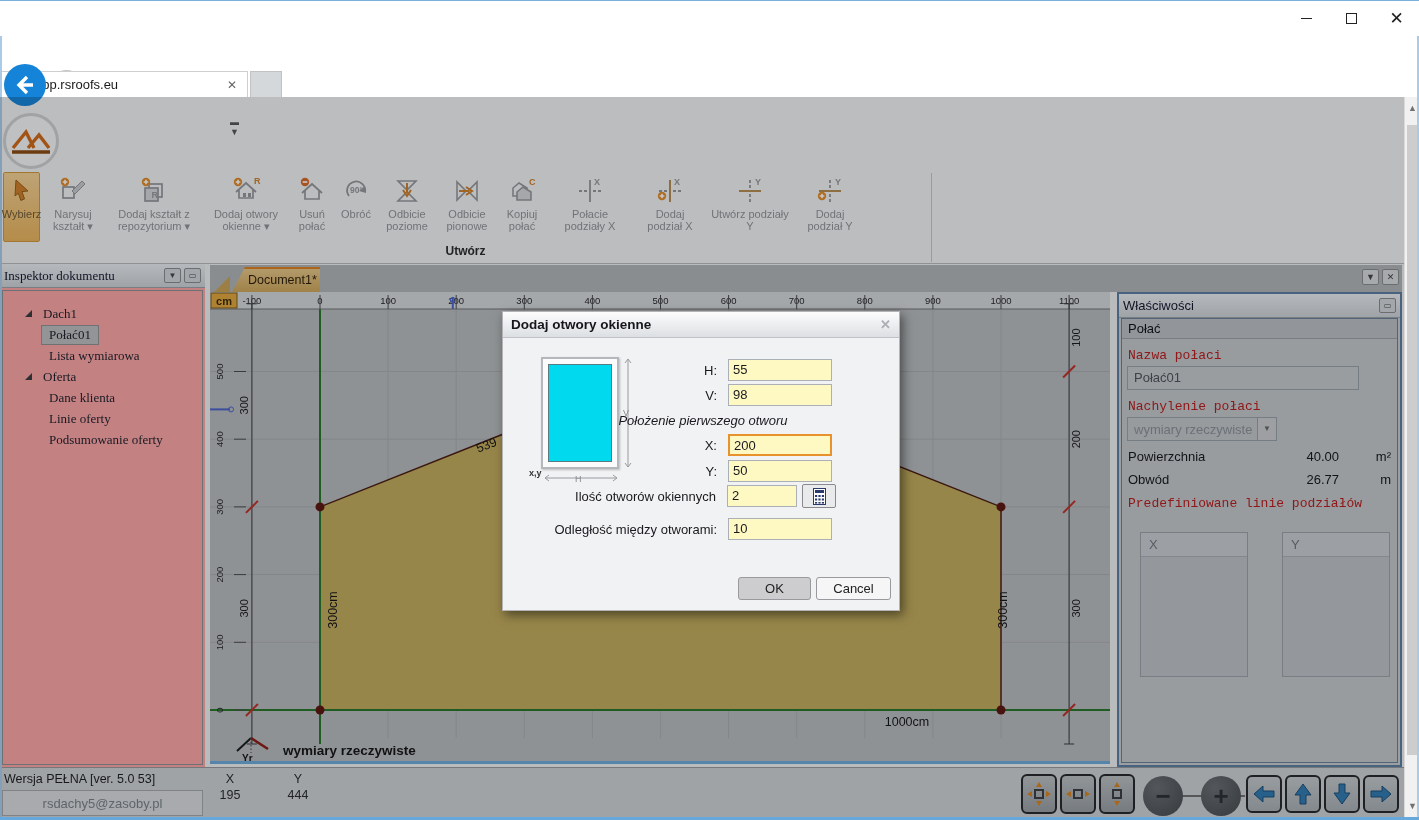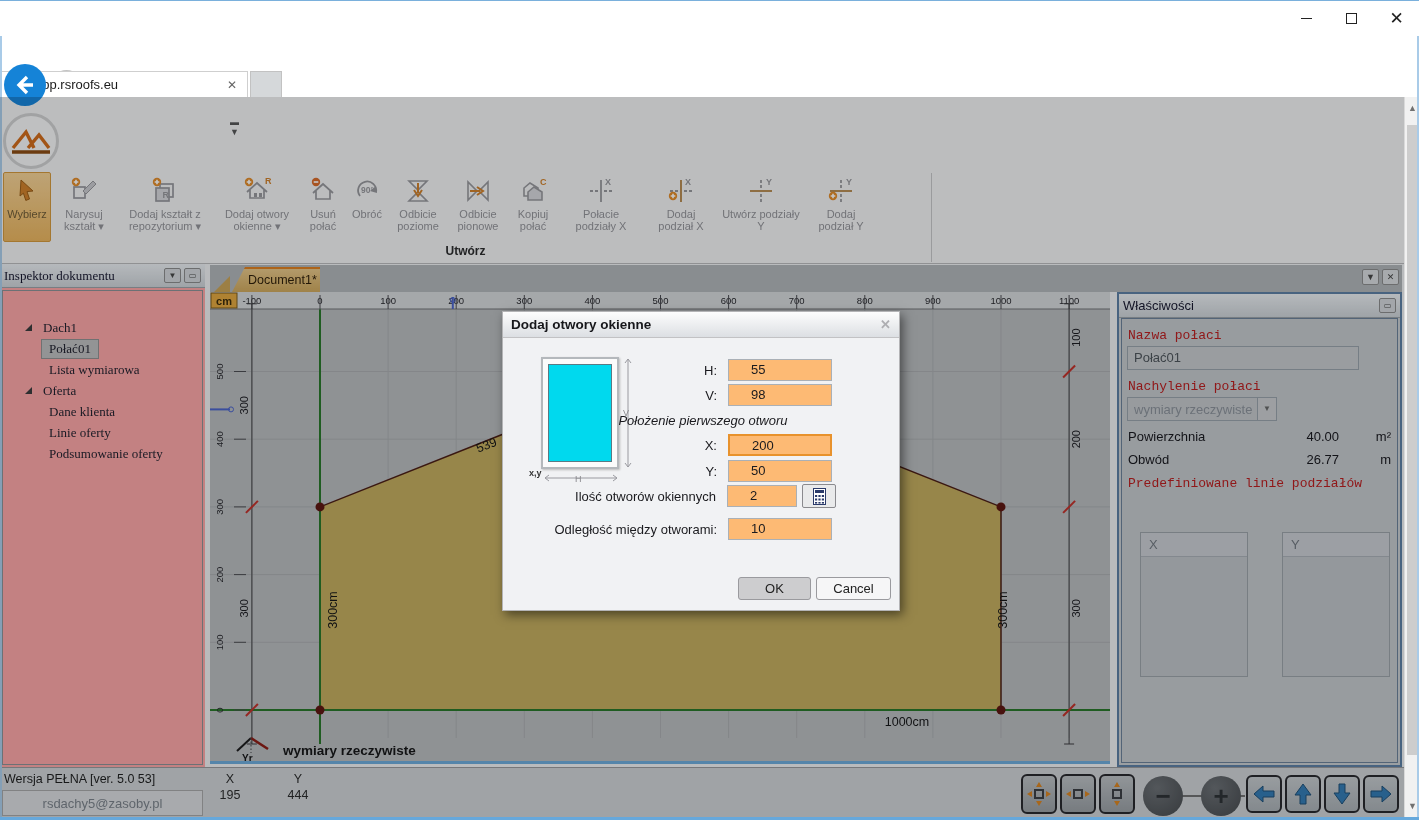--- a/index.html
+++ b/index.html
@@ -54,21 +54,21 @@
   #docstrip { position:absolute; left:210px; top:168px; width:1192px; height:27px; background:#b0b4b7; }
   #doc-fold { position:absolute; left:4px; bottom:0; width:0; height:0; border-bottom:16px solid #c9a254; border-left:16px solid transparent; }
   #doc-tab { position:absolute; left:22px; bottom:0; width:88px; height:25px; background:linear-gradient(#e6c586,#cda65a); border-top:2px solid #df7f1e; clip-path:polygon(13px 0,100% 0,100% 100%,0 100%); padding:4px 4px 0 16px; font-size:12.5px; color:#2c1c06; }
   .strip-btn { position:absolute; top:4px; width:17px; height:16px; background:#d7dadc; border:1px solid #8a8a8a; border-radius:2px; font-size:9px; color:#444; text-align:center; line-height:14px; }
 
   
   #sidebar { position:absolute; left:0; top:167px; width:205px; height:503px; background:#fca5a5;font-family:Liberation Serif, serif; }
   .panel-header { height:24px; background:linear-gradient(#eaedf0,#ccd1d5); display:flex; align-items:center; padding:0 4px; font-size:13px; color:#14142a; border-bottom:1px solid #9aa0a6; }
   .ph-btn { width:17px; height:15px; background:#d2d5d8; border:1px solid #8a8a8a; border-radius:2px; font-size:8px; color:#444; text-align:center; line-height:13px; margin-left:3px; }
   .panel-header .sp { flex:1; }
-  #tree { position:absolute; left:2px; top:26px; right:2px; bottom:2px; border:1px solid #8a8f94; padding-top:26px; }
+  #tree { position:absolute; left:2px; top:26px; right:2px; bottom:2px; border:1px solid #8a8f94; padding-top:12px; }
   .titem { position:relative; height:21px; font-size:13px; color:#1c1c28; display:flex; align-items:center; }
   .texp { position:absolute; left:22px; width:0; height:0; border-bottom:7px solid #3a3a3a; border-left:7px solid transparent; }
   .tlabel.l0 { margin-left:40px; } .tlabel.l1 { margin-left:46px; }
   .tlabel.selected { background:#bdbdbd; border:1px solid #8f8f8f; padding:1px 7px; margin-left:38px; }
 
   
   #canvas { position:absolute; left:210px; top:195px; width:900px; height:472px; background:#b8babc; }
 
   
   #props { position:absolute; left:1117px; top:195px; width:285px; height:475px; background:#c8cbce; border:2px solid #5c7ea2; }
@@ -97,21 +97,21 @@
   .zglyph { color:#2c2f32; font-size:26px; font-weight:bold; line-height:20px; }
   .arrbtn { position:absolute; top:7px; width:36px; height:38px; border:2px solid #26262a; border-radius:6px; background:linear-gradient(#c4c8cb,#a9afb3); display:flex; align-items:center; justify-content:center; }
 
   
   #overlay { position:absolute; left:0; top:0; width:1404px; height:720px; background:rgba(10,12,16,0.23); z-index:50; }
   #dialog { position:absolute; left:502px; top:214px; width:398px; height:300px; background:#f1f2f4; border:1px solid #b4b4b6; box-shadow:3px 4px 10px rgba(0,0,0,0.5); z-index:100; }
   #dlg-title { height:26px; background:linear-gradient(#fdfdfd,#dcdfe3); border-bottom:1px solid #c2c2c4; display:flex; align-items:center; padding:0 8px; font-size:13.5px; font-weight:bold; color:#17171b; }
   #dlg-close { margin-left:auto; color:#aeaeb2; font-size:13px; font-weight:bold; }
   .frow { position:absolute; right:67px; display:flex; align-items:center; }
   .frow label { font-size:13px; color:#1a1a1e; margin-right:11px; }
-  .dinput { width:104px; height:22px; background:#fdba74; border:1px solid #aab0b6; font-size:13px; color:#1a1a1e; padding:2px 22px; }
+  .dinput { width:104px; height:22px; background:#fef9c3; border:1px solid #aab0b6; font-size:13px; color:#1a1a1e; padding:2px 4px; }
   .dinput.focused { border:2px solid #e8922c; }
   .dinput.small { width:70px; }
   #calcbtn { width:34px; height:24px; margin-left:5px; background:#e9eaeb; border:1px solid #8a8a8e; border-radius:2px; display:flex; align-items:center; justify-content:center; }
   #pos-label { position:absolute; left:100px; top:101px; width:200px; text-align:center; font-size:13px; color:#1a1a1e;font-style:italic; }
   .dbtn { position:absolute; top:265px; height:23px; font-size:13px; color:#222; border:1px solid #9a9a9e; border-radius:3px; text-align:center; padding-top:3px; }
   #btn-ok { left:235px; width:73px; background:#cdcdcf; }
   #btn-cancel { left:313px; width:75px; background:#f6f6f7; }
   
   #pw { position:absolute; left:38px; top:45px; width:78px; height:112px; background:#fbfbfb; border:2px solid #b4b8bc; box-shadow:1px 1px 2px #bbb; padding:5px; }
   #pw-glass { width:100%; height:100%; background:#00d9ee; border:1px solid #5a7a84; }
@@ -227,21 +227,21 @@
 
     <div id="ribbon">
       <div id="logo">
         <svg width="42" height="30" viewBox="0 0 42 30">
             <path d="M3 22 L16 6 L24 22 M18 22 L29 9 L39 22" stroke="#d06a18" stroke-width="3.4" fill="none"></path>
             <path d="M2 26 H40" stroke="#8a4a10" stroke-width="3.4"></path>
           </svg>
       </div>
       <div id="qat-chevron">▬<br>▼</div>
       <div id="ribbon-body">
-          <div class="rbtn selected" style="width: 48px;">
+          <div class="rbtn selected" style="width: 37px;">
             <svg width="30" height="30" viewBox="0 0 30 30">
               <path d="M9 4 L21 15 L15 15.6 L17.5 23 L13.8 24.4 L11.4 17.2 L8 20 Z" fill="#cf7f28" stroke="#9a5c14"></path>
             </svg>
             <span>Wybierz</span>
           </div>
           <div class="rbtn" style="width: 62px;">
             <svg width="30" height="30" viewBox="0 0 30 30">
               <rect x="5" y="11" width="11" height="11" fill="none" stroke="#96969a" stroke-width="1.7"></rect>
               <path d="M14 15 L24 5 L27 8 L17 18 Z" fill="#c9c9cd" stroke="#96969a"></path>
               <circle cx="7" cy="6" r="4.2" fill="#e28a28"></circle>
@@ -496,20 +496,21 @@
         </svg>
     </div>
 
     <div id="props">
       <div class="panel-header">
         <span>Właściwości</span>
         <span class="sp"></span>
         <span class="ph-btn">▭</span>
       </div>
       <div id="props-body">
+        <div id="props-section">Połać</div>
         <div class="plabel">Nazwa połaci</div>
         <div class="pinput">Połać01</div>
         <div class="plabel">Nachylenie połaci</div>
         <div class="pselect">
           <span class="txt">wymiary rzeczywiste</span>
           <span class="arr">▼</span>
         </div>
         <div class="prow">
           <span class="l">Powierzchnia</span>
           <span class="v">40.00</span>

